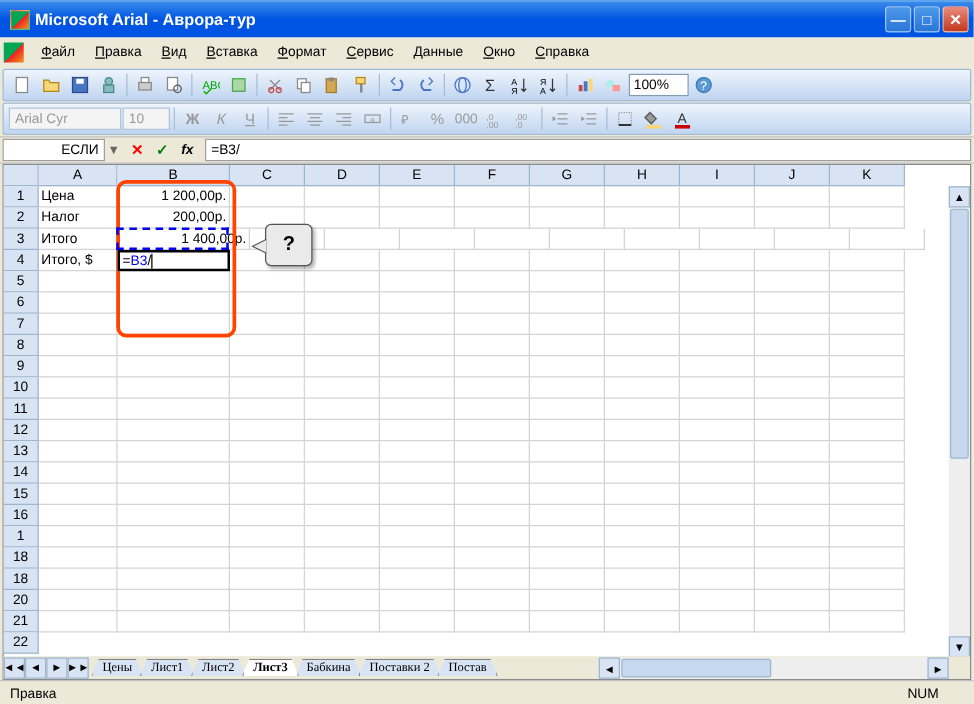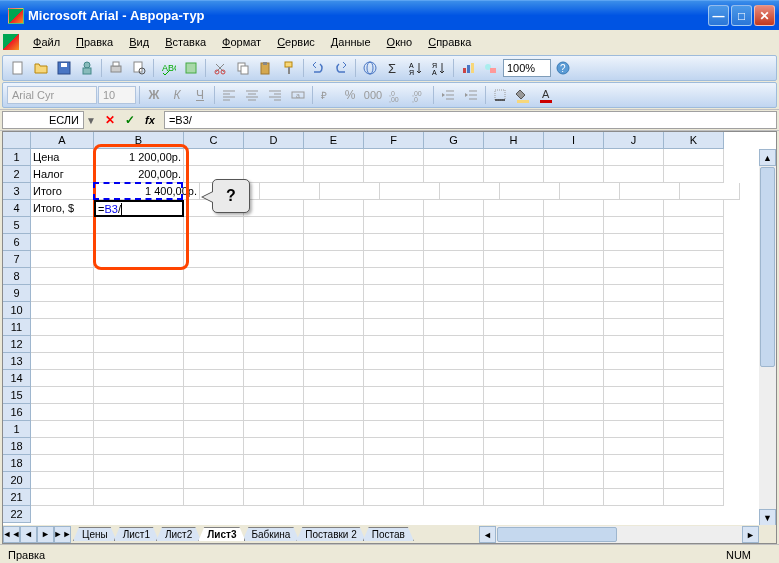--- a/index.html
+++ b/index.html
@@ -65,21 +65,21 @@
 .callout { position: absolute; left: 209px; top: 47px; z-index: 10; }
 .callout-box { width: 38px; height: 34px; background: #eaeaea; border: 1.2px solid #555; border-radius: 5px; display: flex; align-items: center; justify-content: center; font-size: 16px; font-weight: bold; box-shadow: 2px 2px 3px rgba(0,0,0,0.3); position: relative; }
 .callout-tail { position: absolute; left: -10px; top: 12px; width: 0; height: 0; border-top: 5px solid transparent; border-bottom: 5px solid transparent; border-right: 10px solid #eaeaea; }
 .callout-tail-border { position: absolute; left: -12px; top: 11px; width: 0; height: 0; border-top: 6px solid transparent; border-bottom: 6px solid transparent; border-right: 12px solid #555; }
 
 
 .sheet-tabs { position: absolute; bottom: 0; height: 18px; background: #ece9d8; width: 100%; display: flex; align-items: center; font-size: 10px; }
 .tab-navs { display: flex; }
 .tab-nav { width: 17px; height: 17px; background: #d8e4f4; border: 1px solid #9eb6ce; display: flex; align-items: center; justify-content: center; font-size: 9px; cursor: pointer; }
 .tab-strip { display: flex; margin-left: 2px; align-items: flex-end; }
-.sheet-tab { padding: 1px 8px; background: #d8e4f4; border: 1px solid #808080; border-bottom: none; font-size: 10px; cursor: pointer; clip-path: polygon(6px 0, calc(100% - 6px) 0, 100% 100%, 0 100%); margin-right: -3px; }
+.sheet-tab { padding: 1px 8px; background: #d8e4f4; border: 1px solid #808080; border-bottom: none; font-size: 10px; cursor: pointer; clip-path: polygon(6px 0, calc(100% - 6px) 0, 100% 100%, 0 100%); margin-right: -3px; font-family: Liberation Serif, serif; }
 .sheet-tab.active { background: white; font-weight: bold; z-index: 2; position: relative; }
 
 
 .hscroll { position: absolute; bottom: 0; right: 17px; height: 17px; width: 280px; background: #eee; display: flex; }
 .vscroll { position: absolute; right: 0; top: 17px; width: 17px; bottom: 17px; background: #eee; }
 .scroll-btn { width: 17px; height: 17px; background: #d8e4f4; border: 1px solid #9eb6ce; display: flex; align-items: center; justify-content: center; font-size: 9px; cursor: pointer; }
 .scroll-thumb-h { flex: 0 0 120px; background: #c5d8ee; border: 1px solid #9eb6ce; border-radius: 2px; margin: 1px; }
 .scroll-track-h { flex: 1; }
 .scroll-thumb-v { height: 200px; width: 15px; background: #c5d8ee; border: 1px solid #9eb6ce; border-radius: 2px; margin: 1px; }
 

